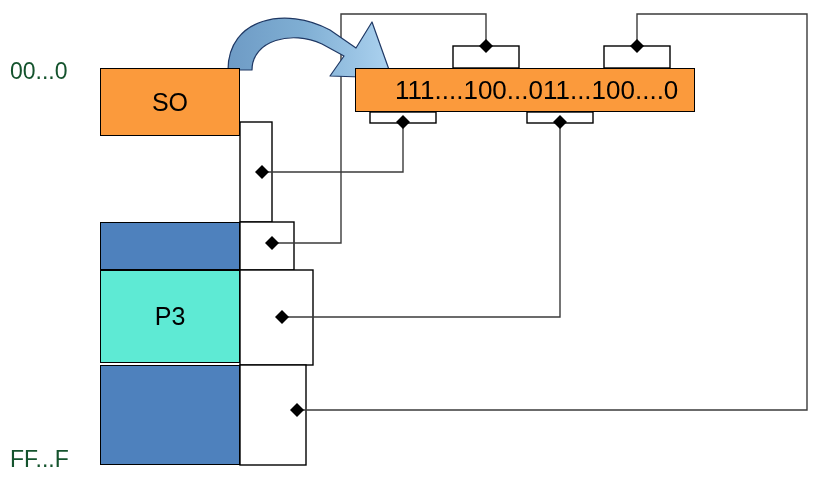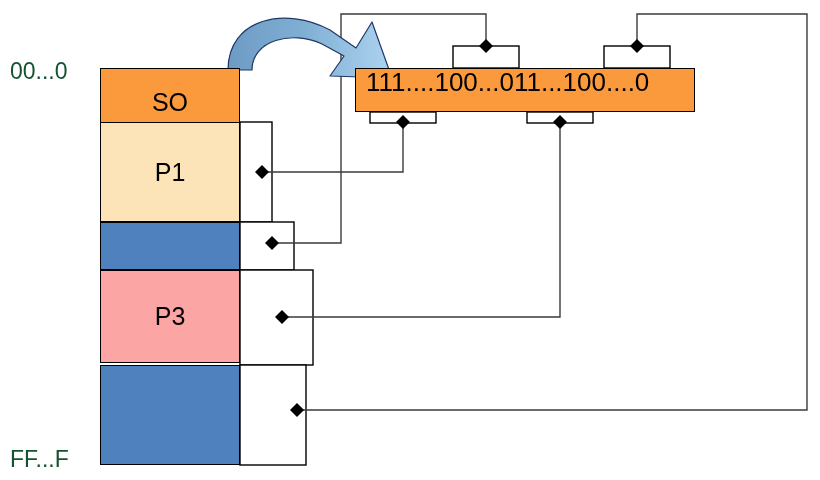--- a/index.html
+++ b/index.html
@@ -5,21 +5,21 @@
   html,body{margin:0;padding:0;background:#ffffff;}
   body{width:820px;height:480px;overflow:hidden;
        font-family:"Liberation Sans","DejaVu Sans",sans-serif;}
   #stage{position:relative;width:820px;height:480px;background:#fff;}
   #svg-layer{position:absolute;left:0;top:0;width:820px;height:480px;}
   .memcell{position:absolute;box-sizing:border-box;border:1px solid #000;
            display:flex;align-items:center;justify-content:center;}
   .memcell span{font-size:25px;color:#000;line-height:1;}
   .edgelabel{position:absolute;font-size:23px;color:#14532d;white-space:nowrap;line-height:1;}
   #bitbar{position:absolute;box-sizing:border-box;border:1px solid #000;
-          display:flex;align-items:flex-start;}
+          display:flex;align-items:center;padding-left:29px;}
   #bitbar span{font-size:26px;color:#000;padding-left:10px;letter-spacing:0px;line-height:1;}
 </style>
 </head>
 <body>
 
 <div id="stage">
 
   <svg id="svg-layer" viewBox="0 0 820 480">
     <defs>
       <linearGradient id="arrowGrad" x1="0" y1="0" x2="1" y2="0">
@@ -76,29 +76,26 @@
                L344,56
                L322,44
                C292,30 252,40 252,70 Z" fill="url(#arrowGrad)" stroke="#1F3864" stroke-width="1.2" stroke-linejoin="round"></path>
     </g>
   </svg>
 
   <div class="memcell" style="left:100px;top:68px;width:140px;height:68px;background:#FB9A3C;">
     <span>SO</span>
   </div>
 
-  <div class="memcell" style="left:100px;top:122px;width:140px;height:100px;background:#FCE4B8;">
-    <span>P1</span>
-  </div>
 
   <div class="memcell" style="left:100px;top:222px;width:140px;height:48px;background:#4E81BD;">
     <span></span>
   </div>
 
-  <div class="memcell" style="left:100px;top:270px;width:140px;height:93px;background:#fca5a5;">
+  <div class="memcell" style="left:100px;top:270px;width:140px;height:93px;background:#5eead4;">
     <span>P3</span>
   </div>
 
   <div class="memcell" style="left:100px;top:365px;width:140px;height:100px;background:#4E81BD;">
     <span></span>
   </div>
 
   <div class="edgelabel" style="left:10px;top:60px;">00...0</div>
 
   <div class="edgelabel" style="left:10px;top:448px;text-align:center;">FF...F</div>

